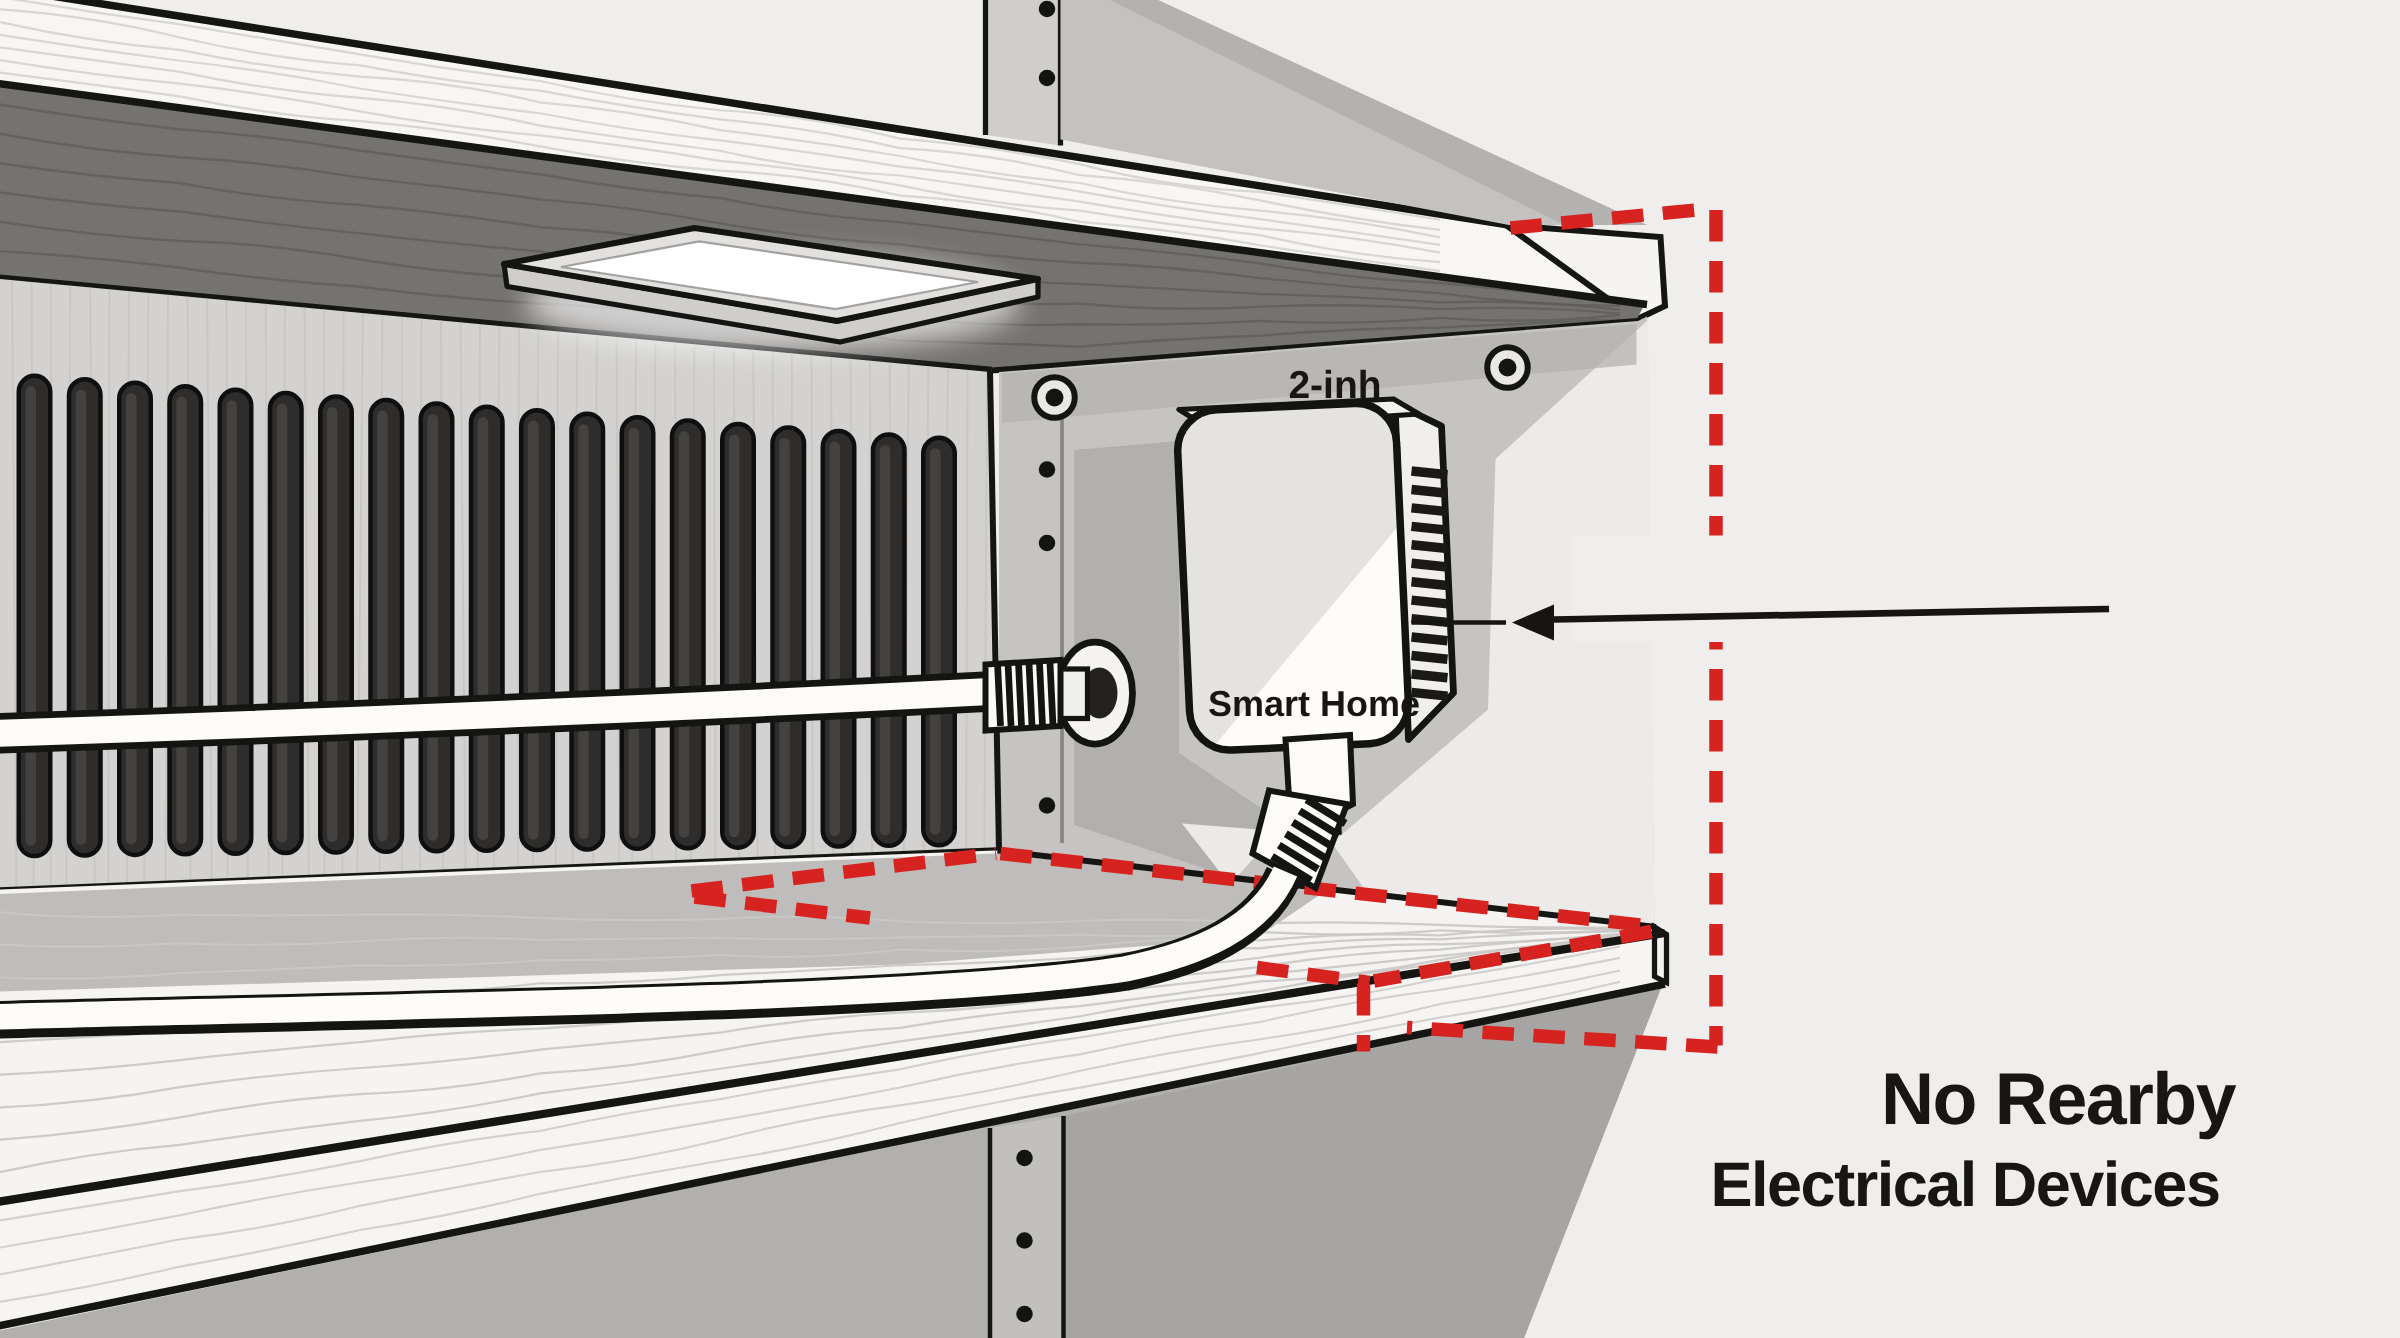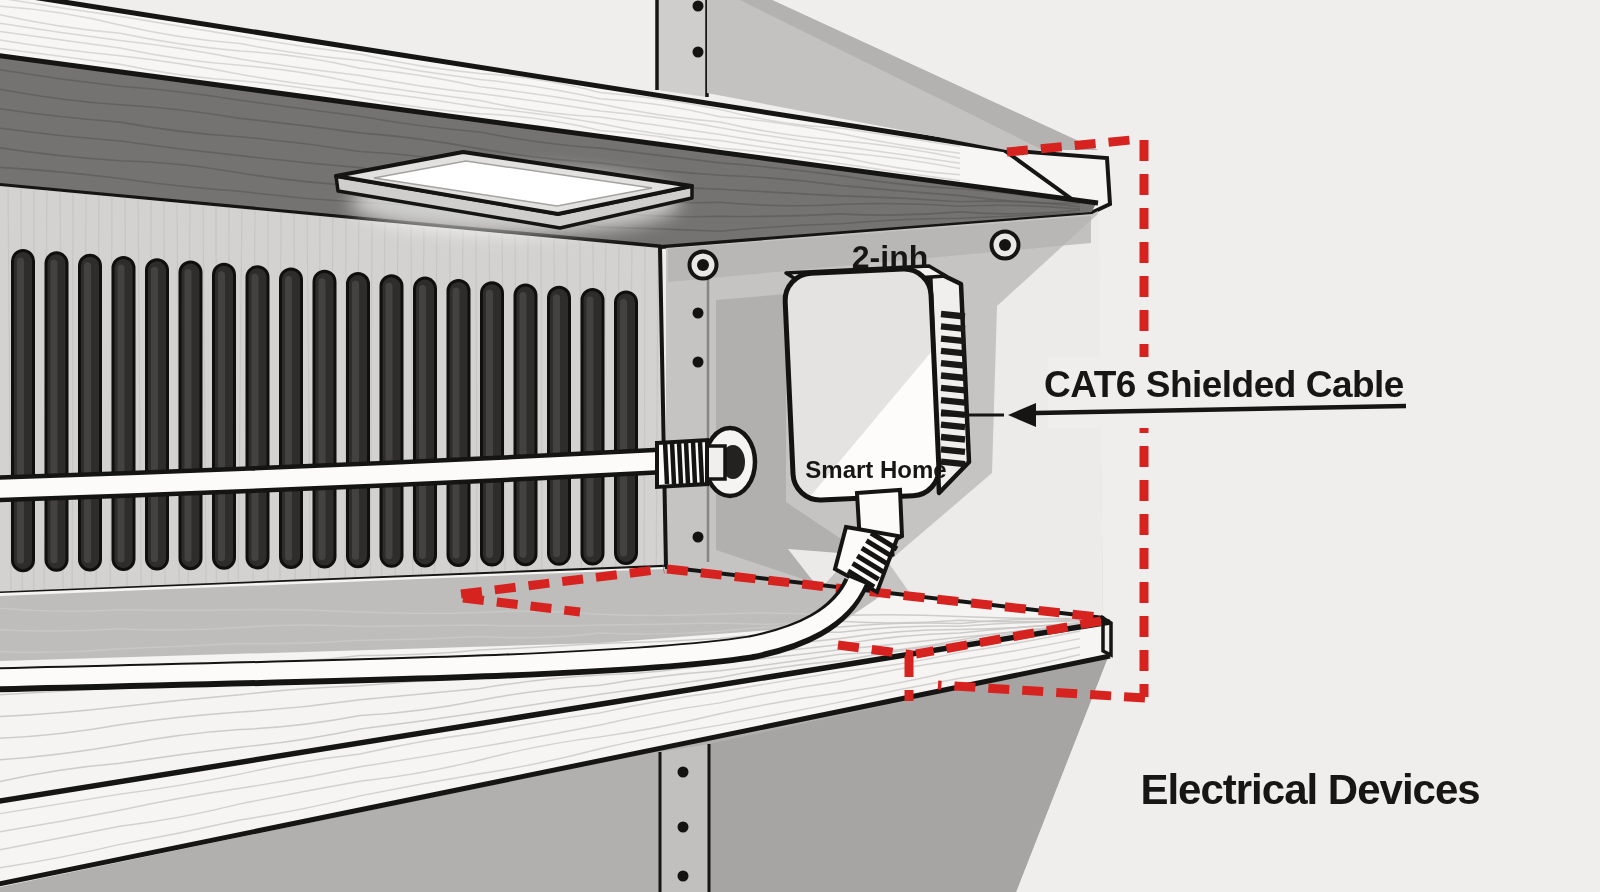--- a/index.html
+++ b/index.html
@@ -1,20 +1,20 @@
 <!DOCTYPE html>
 <html><head>
 <meta charset="utf-8">
 <style>
   html,body{margin:0;padding:0;background:#efeeec;}
   #stage{position:relative;width:1600px;height:892px;overflow:hidden;background:#efeeec;
          font-family:"Liberation Sans","DejaVu Sans",sans-serif;}
   #scene{position:absolute;left:0;top:0;}
   .lbl{position:absolute;transform:translate(-50%,-50%);color:#171615;white-space:nowrap;}
-  .device-size{left:890px;top:257px;font-size:32px;font-weight:700;}
+  .device-size{left:890px;top:257px;font-size:26px;font-weight:700;}
   .device-brand{left:876px;top:470px;font-size:24px;font-weight:700;}
   .cable-callout{left:1224px;top:385px;font-size:37px;font-weight:700;letter-spacing:-.5px;}
   .note-line1{left:1372px;top:733px;font-size:49px;font-weight:700;letter-spacing:-1px;}
   .note-line2{left:1310px;top:790px;font-size:42px;font-weight:700;letter-spacing:-1px;}
 </style>
 </head>
 <body>
 
 <div id="stage">
 <svg id="scene" width="1600" height="892" viewBox="0 0 1600 892">
@@ -316,15 +316,15 @@
 
   <g>
     <path d="M941,415 L1004,415" stroke="#161514" stroke-width="3"></path>
     <path d="M1008,415 L1036,403 L1036,427 Z" fill="#161514"></path>
     <path d="M1036,413 L1406,406" stroke="#161514" stroke-width="4.5"></path>
   </g>
 </svg>
 
 <div class="lbl device-size">2-inh</div>
 <div class="lbl device-brand">Smart Home</div>
-<div class="lbl cable-callout">CAT6 Shielded Cable</div>
+<div class="lbl note-line1">No Rearby</div>
 <div class="lbl note-line2">Electrical Devices</div>
 </div>
 
 </body></html>

